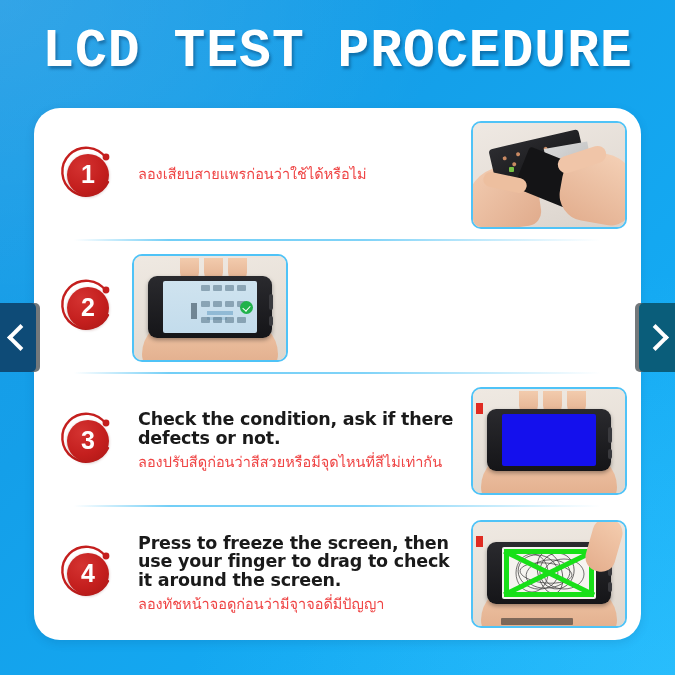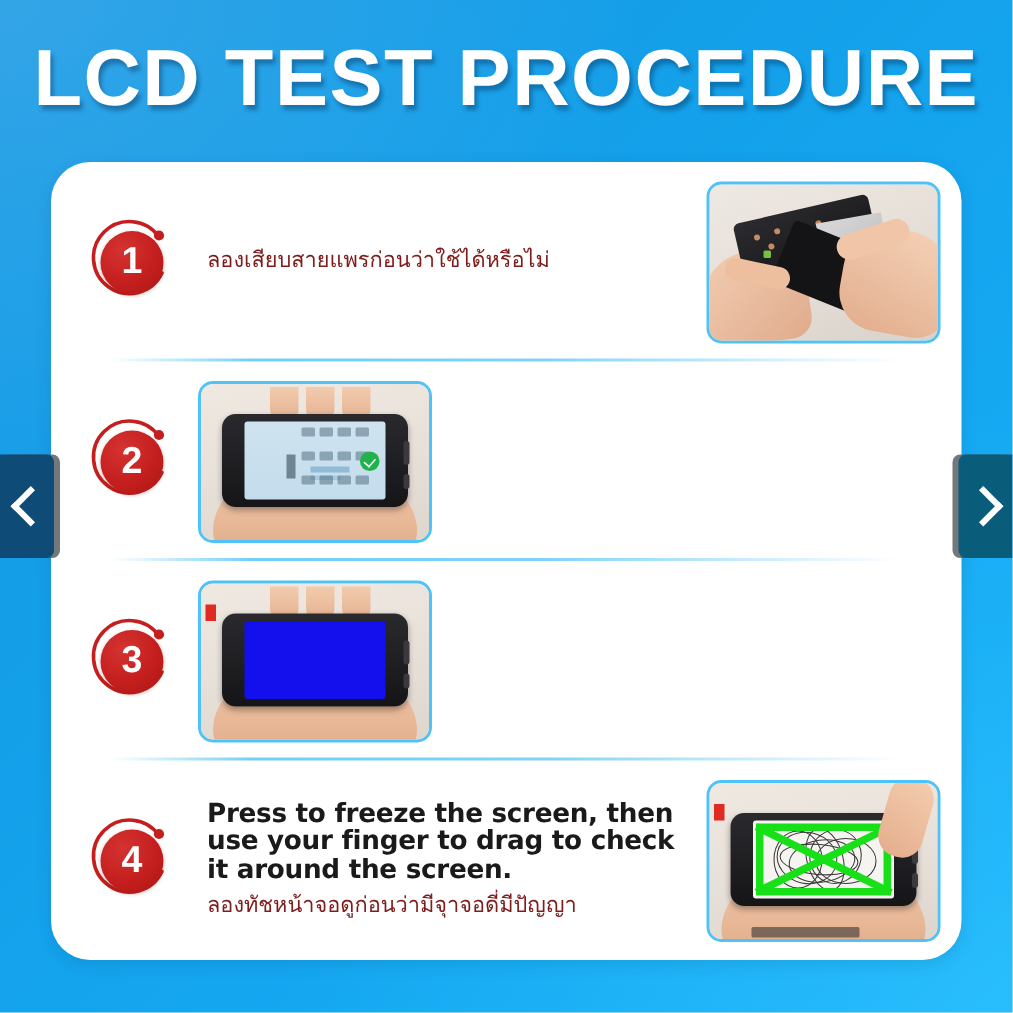--- a/index.html
+++ b/index.html
@@ -11,21 +11,21 @@
   }
   .bg-wash{
     position:absolute;inset:0;
     background:radial-gradient(120% 90% at 0% 0%, rgba(255,255,255,0.10) 0%, rgba(255,255,255,0) 55%),
                radial-gradient(120% 100% at 100% 100%, rgba(70,210,255,0.35) 0%, rgba(255,255,255,0) 60%);
     pointer-events:none;
   }
   .title{
     position:absolute;left:0;right:0;top:22px;
     text-align:center;
-    font-family:Liberation Sans, sans-serif;
+    font-family:Liberation Mono, monospace;
     font-weight:bold;
     font-size:53px;
     letter-spacing:1px;
     color:#ffffff;
     text-shadow:2px 3px 3px rgba(0,40,80,0.38);
     white-space:nowrap;
   }
   .card{
     position:absolute;left:34px;top:108px;width:607px;height:532px;
     background:#ffffff;border-radius:26px;
@@ -60,21 +60,21 @@
     font-weight:bold;font-size:25px;line-height:1;
     margin-top:-1px;
   }
   .texts{flex:1 1 auto;padding-left:6px;padding-right:8px;min-width:0;}
   .heading{
     color:#1a1a1a;font-weight:bold;font-size:17.5px;line-height:1.08;
     letter-spacing:-0.2px;margin:0 0 5px 0;
     font-family:"DejaVu Sans",sans-serif;
   }
   .sub{
-    color:#7f1d1d;font-size:14.5px;line-height:1.25;margin:0;
+    color:#ef4444;font-size:14.5px;line-height:1.25;margin:0;
     font-family:"Liberation Sans",sans-serif;
   }
   .photo{
     position:relative;flex:0 0 152px;width:152px;height:104px;
     border:2px solid #4fc3f7;border-radius:10px;overflow:hidden;
     background:#efeae4;
   }
   .photo .inner{position:absolute;inset:0;}
 
   
@@ -286,20 +286,24 @@
   <div class="row">
     <div class="badge-wrap">
       <svg class="badge-ring" viewBox="0 0 62 62">
         <path d="M50 14 A24 24 0 1 0 52 38" fill="none" stroke="#c41f1e" stroke-width="2.4" stroke-linecap="round"></path>
         <circle cx="50" cy="13" r="3.4" fill="#c41f1e"></circle>
       </svg>
       <div class="badge-circle">
         <span class="badge-num">3</span>
       </div>
     </div>
+    <div class="texts">
+      <p class="heading">Check the condition, ask if there defects or not.</p>
+      <p class="sub">ลองปรับสีดูก่อนว่าสีสวยหรือมีจุดไหนที่สีไม่เท่ากัน</p>
+    </div>
     <div class="photo">
       <div class="inner">
         <div class="hand-bg"></div>
         <div class="fingers">
           <div class="finger" style="left:0"></div>
           <div class="finger" style="left:24px"></div>
           <div class="finger" style="left:48px"></div>
         </div>
         <div class="palm"></div>
         <div class="redmark"></div>

